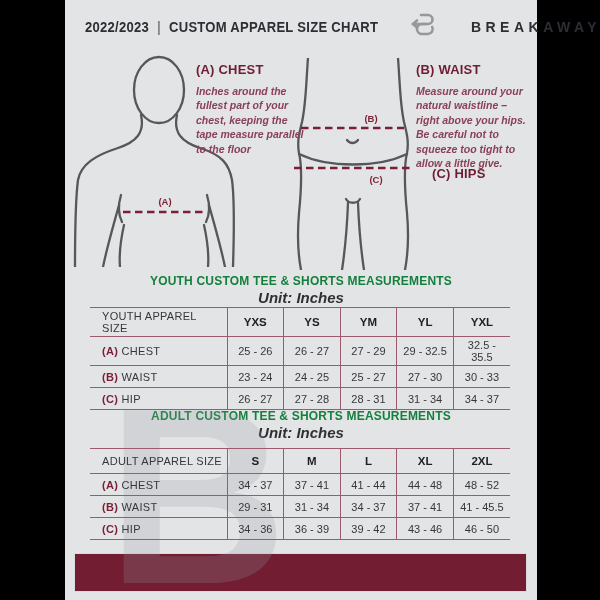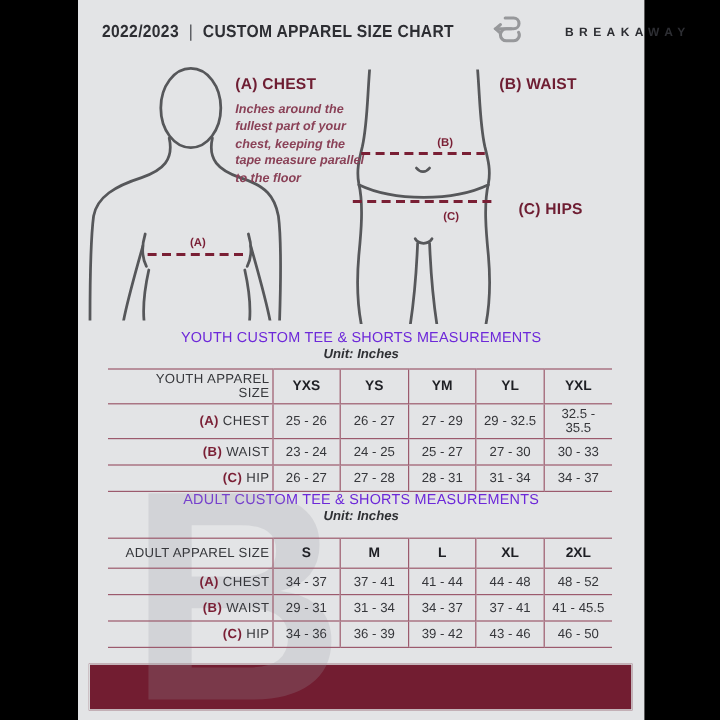--- a/index.html
+++ b/index.html
@@ -9,48 +9,48 @@
   .page{position:absolute;left:65px;top:0;width:472px;height:600px;background:#e3e4e6;}
 
   
   .header{position:absolute;left:20px;right:20px;top:14px;height:26px;
           display:flex;justify-content:space-between;align-items:center;}
   .header-left{display:flex;align-items:center;gap:8px;color:#2d2e33;font-weight:bold;
                font-size:14.5px;letter-spacing:.3px;transform:scaleX(.9);transform-origin:left center;
                white-space:nowrap;}
   .header-left .divider{font-weight:400;color:#4a4b50;padding:0 1px;}
   .header-right{display:flex;align-items:center;gap:7px;}
-  .brand-name{font-size:10px;font-weight:bold;letter-spacing:4.5px;color:#2d2e33;padding-left:29px;}
+  .brand-name{font-size:14px;font-weight:bold;letter-spacing:4.5px;color:#2d2e33;padding-left:29px;}
 
   
   .instr{position:absolute;}
   .instr h3{margin:0 0 7px 0;font-size:13px;font-weight:bold;color:#6e1d32;letter-spacing:.2px;}
   .instr p{margin:0;font-size:10.5px;line-height:1.38;font-style:italic;font-weight:600;
            color:#8a4157;white-space:pre-line;}
   .instr-chest{left:131px;top:62px;width:116px;}
   .instr-waist{left:351px;top:62px;width:120px;}
   .instr-hips{left:351px;top:166px;width:120px;margin-left:16px;}
 
   .figure{position:absolute;}
   .fig-left{left:8px;top:55px;width:162px;height:212px;}
   .fig-right{left:225px;top:58px;width:126px;height:212px;}
 
   
   .sec-title{position:absolute;left:0;right:0;text-align:center;font-size:12px;
-             font-weight:normal;color:#6d28d9;letter-spacing:.2px;}
-  .sec-unit{position:absolute;left:0;right:0;text-align:center;font-size:11px;
+             font-weight:bold;color:#15803d;letter-spacing:.2px;}
+  .sec-unit{position:absolute;left:0;right:0;text-align:center;font-size:15px;
             font-style:italic;font-weight:600;color:#2f3034;}
   table.size-table{position:absolute;left:25px;width:420px;border-collapse:collapse;
                    table-layout:fixed;z-index:2;}
   table.size-table col.c-label{width:137px;}
   table.size-table td{border-top:1.5px solid #9c5a6d;height:22px;text-align:center;
                       font-size:11px;color:#36373b;padding:2px 2px;}
   table.size-table tr:last-child td{border-bottom:1.5px solid #9c5a6d;}
   table.size-table td.v{border-left:1.5px solid #9c5a6d;text-align:center;}
-  table.size-table td.lbl{text-align:right;padding-left:12px;letter-spacing:.3px;}
+  table.size-table td.lbl{text-align:left;padding-left:12px;letter-spacing:.3px;}
   table.size-table tr.hdr td{height:25px;}
   table.size-table tr.hdr td.v{font-weight:bold;font-size:11.5px;color:#1e1f24;}
   table.size-table td.lbl .pfx{font-weight:bold;color:#7a1f35;}
 
   .t-youth{top:307px;}
   .t-adult{top:448px;}
 
   
   .footer-bar{position:absolute;left:9px;right:10px;top:553px;height:39px;
               background:#721d31;border:1px solid #d9dadc;}
@@ -124,20 +124,26 @@
     <div class="instr instr-chest">
       <h3>(A) CHEST</h3>
       <p>Inches around the
 fullest part of your
 chest, keeping the
 tape measure parallel
 to the floor</p>
     </div>
     <div class="instr instr-waist">
       <h3>(B) WAIST</h3>
+      <p>Measure around your
+natural waistline –
+right above your hips.
+Be careful not to
+squeeze too tight to
+allow a little give.</p>
     </div>
     <div class="instr instr-hips">
       <h3>(C) HIPS</h3>
     </div>
 
     <div class="watermark">B</div>
 
     <div class="sec-title" style="top:274px;">YOUTH CUSTOM TEE &amp; SHORTS MEASUREMENTS</div>
     <div class="sec-unit" style="top:289px;">Unit: Inches</div>
     <table class="size-table t-youth">

